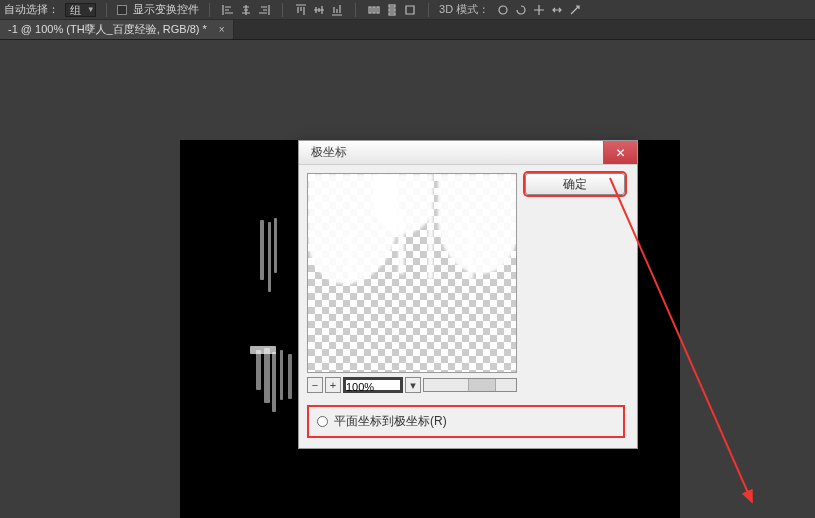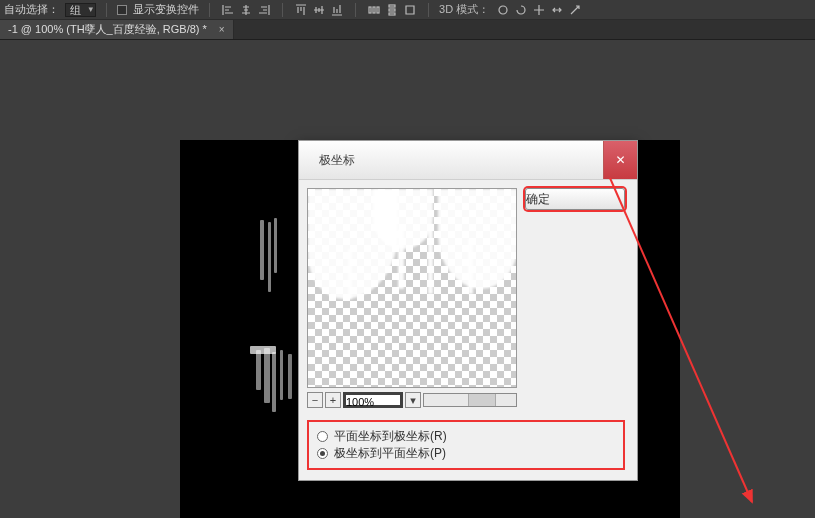--- a/index.html
+++ b/index.html
@@ -80,25 +80,25 @@
   .dialog {
     position: absolute;
     left: 298px;
     top: 140px;
     width: 340px;
     background: #f0f0f0;
     border: 1px solid #9a9a9a;
     box-shadow: 0 4px 12px rgba(0,0,0,0.5);
   }
   .titlebar {
-    height: 39px;
+    height: 24px;
     background: linear-gradient(#fefefe,#e6e6e6);
     border-bottom: 1px solid #cfcfcf;
     display:flex; align-items:center; justify-content:space-between;
-    padding: 0 0 0 20px;
+    padding: 0 0 0 12px;
     font-size: 12px;
     color:#444;
   }
   .close-btn {
     width: 34px; height: 100%;
     background: linear-gradient(#d9606a,#c73b41);
     color:#fff; display:flex; align-items:center; justify-content:center;
     font-size: 12px;
     border-left:1px solid #b55;
   }
@@ -132,21 +132,21 @@
     width:60px; height:16px; border:3px solid #404040; background:#fff; font-size:11px; text-align:left; line-height:14px;
   }
   .zoom-row .scroll {
     flex:1; height:14px; border:1px solid #8a8a8a; background:#e9e9e9; position:relative;
   }
   .zoom-row .scroll .thumb { position:absolute; left:44px; top:0; width:28px; height:100%; background:#cfcfcf; border-left:1px solid #aaa; border-right:1px solid #aaa;}
   .button-col { width:100px; display:flex; flex-direction:column; gap:6px; }
   .ps-btn {
     height:22px; border:1px solid #8b8b8b; border-radius:3px;
     background: linear-gradient(#fefefe,#e5e5e5);
-    font-size:12px; color:#333; display:flex; align-items:center; 
+    font-size:12px; color:#333; display:flex; align-items:center; justify-content:center;
   }
   .ps-btn.highlight { box-shadow: 0 0 0 2px #e33; }
   .radio-group {
     margin: 4px 12px 10px 8px;
     border: 2px solid #e33;
     padding: 6px 8px;
   }
   .radio-row { display:flex; align-items:center; gap:6px; font-size:12px; color:#333; }
   .radio { width:11px; height:11px; border-radius:50%; border:1px solid #666; display:inline-flex; align-items:center; justify-content:center; background:#fff;}
   .radio.filled::after { content:""; width:5px; height:5px; border-radius:50%; background:#444; }
@@ -310,24 +310,20 @@
       <div class="ps-btn highlight">
         <span>确定</span>
       </div>
     </div>
   </div>
   <div class="radio-group">
     <div class="radio-row">
       <span class="radio"></span>
       <span>平面坐标到极坐标(R)</span>
     </div>
-    <div class="radio-row">
-      <span class="radio filled"></span>
-      <span>极坐标到平面坐标(P)</span>
-    </div>
   </div>
 </div>
 
 <svg class="arrow-line" style="left:0; top:0;" width="815" height="518">
   <defs>
     <marker id="ah" markerWidth="8" markerHeight="8" refX="6" refY="3" orient="auto">
       <path d="M0,0 L7,3 L0,6 Z" fill="#e33"></path>
     </marker>
   </defs>
   <line x1="610" y1="178" x2="752" y2="502" stroke="#e33" stroke-width="2" marker-end="url(#ah)"></line>

